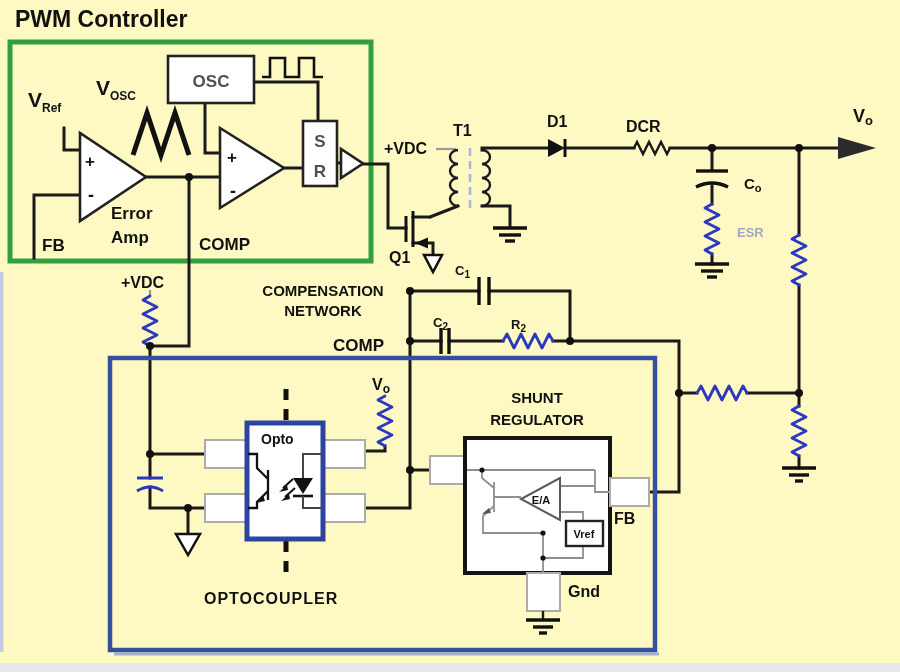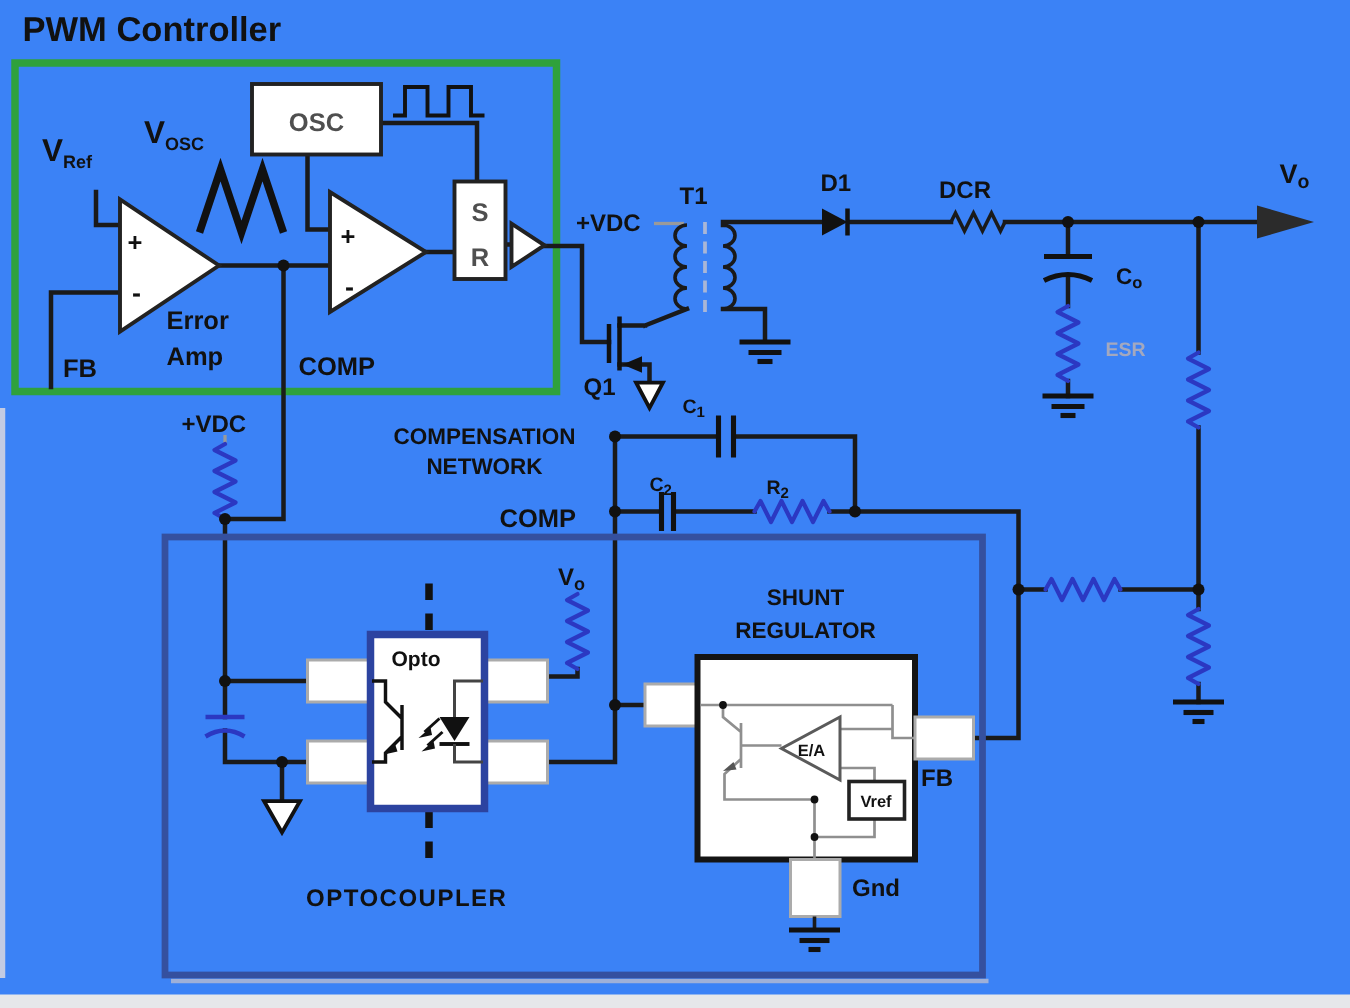--- a/index.html
+++ b/index.html
@@ -1,16 +1,16 @@
 <!DOCTYPE html>
 <html><head>
 <meta charset="utf-8">
 <style>
   html,body{margin:0;padding:0;background:#ffffff;}
-  .canvas{position:relative;width:900px;height:672px;background:#3b82f6;overflow:hidden;
+  .canvas{position:relative;width:900px;height:672px;background:#fef9c3;overflow:hidden;
           font-family:"Liberation Sans",sans-serif;}
   svg{display:block;}
   text{font-family:"Liberation Sans",sans-serif;font-weight:bold;fill:#111;}
   .t23{font-size:23px;} .t18{font-size:18px;} .t17{font-size:17px;} .t16{font-size:16px;}
   .t15{font-size:15px;} .t14{font-size:14px;} .t13{font-size:13px;}
   .t11{font-size:11px;}
   .muted{fill:#4f4f4f;}
   .esrtxt{fill:#a3a8bf;}
   .w{stroke:#1a1a1a;stroke-width:3;fill:none;stroke-linecap:square;stroke-linejoin:miter;}
   .wthin{stroke:#1a1a1a;stroke-width:2.4;fill:none;}

